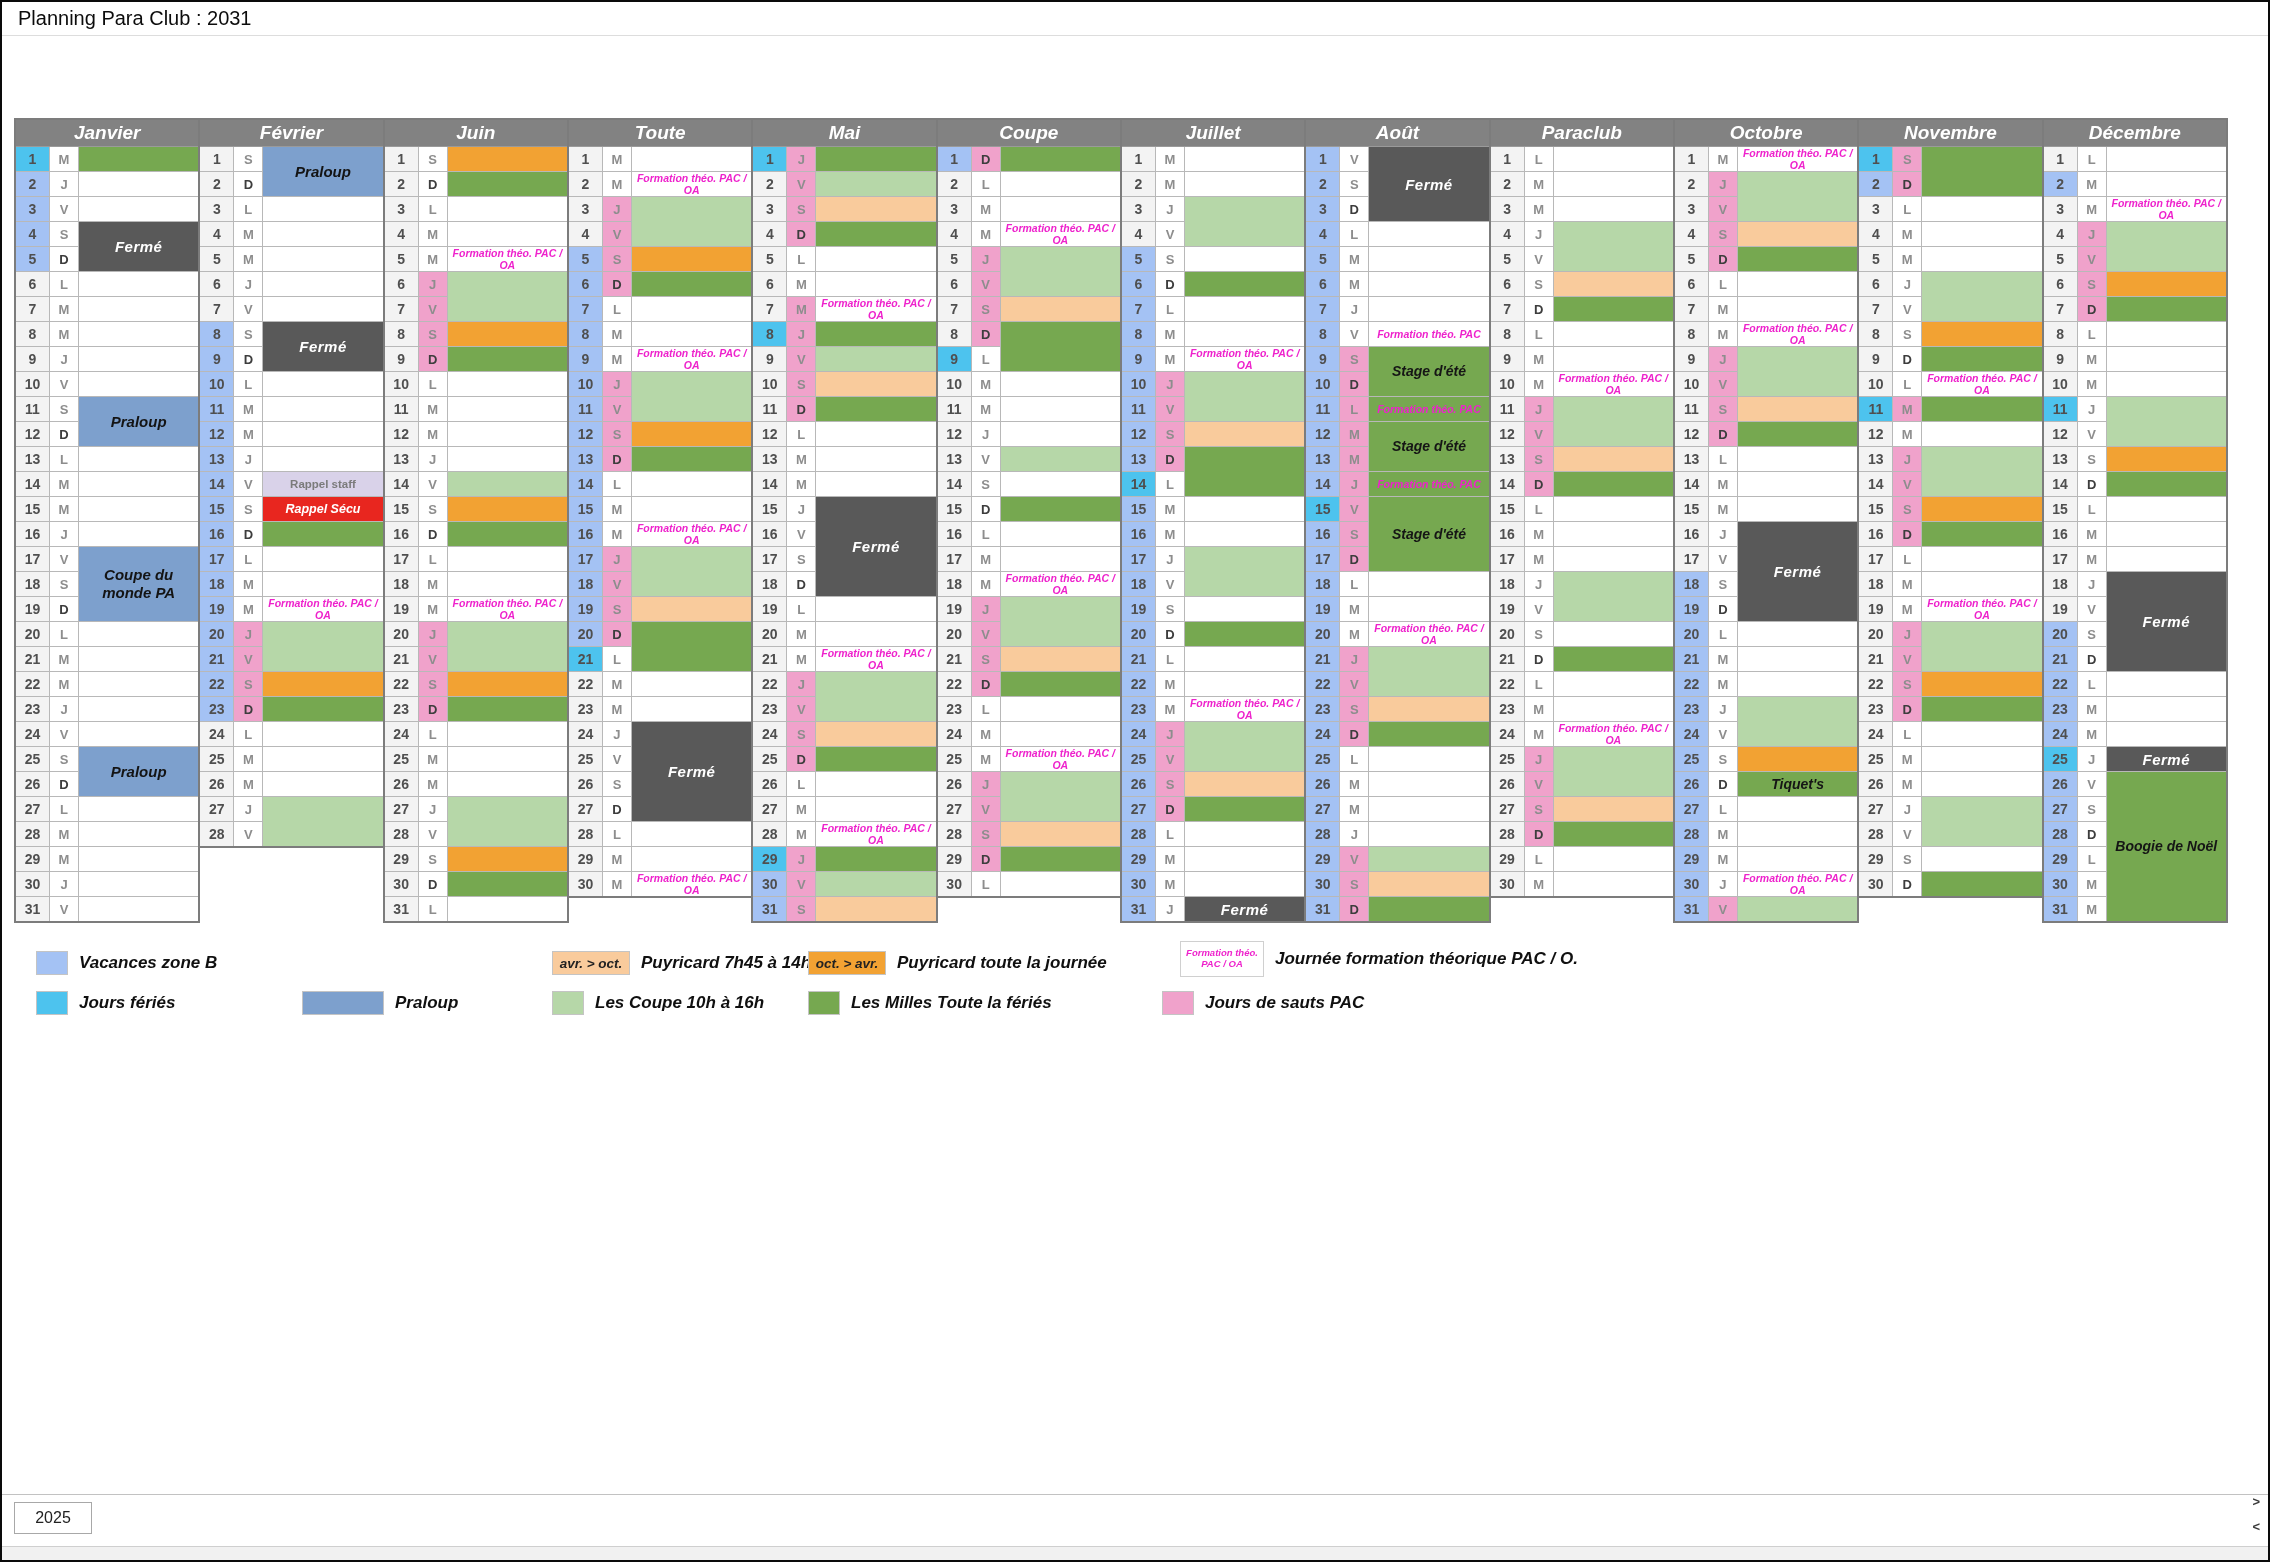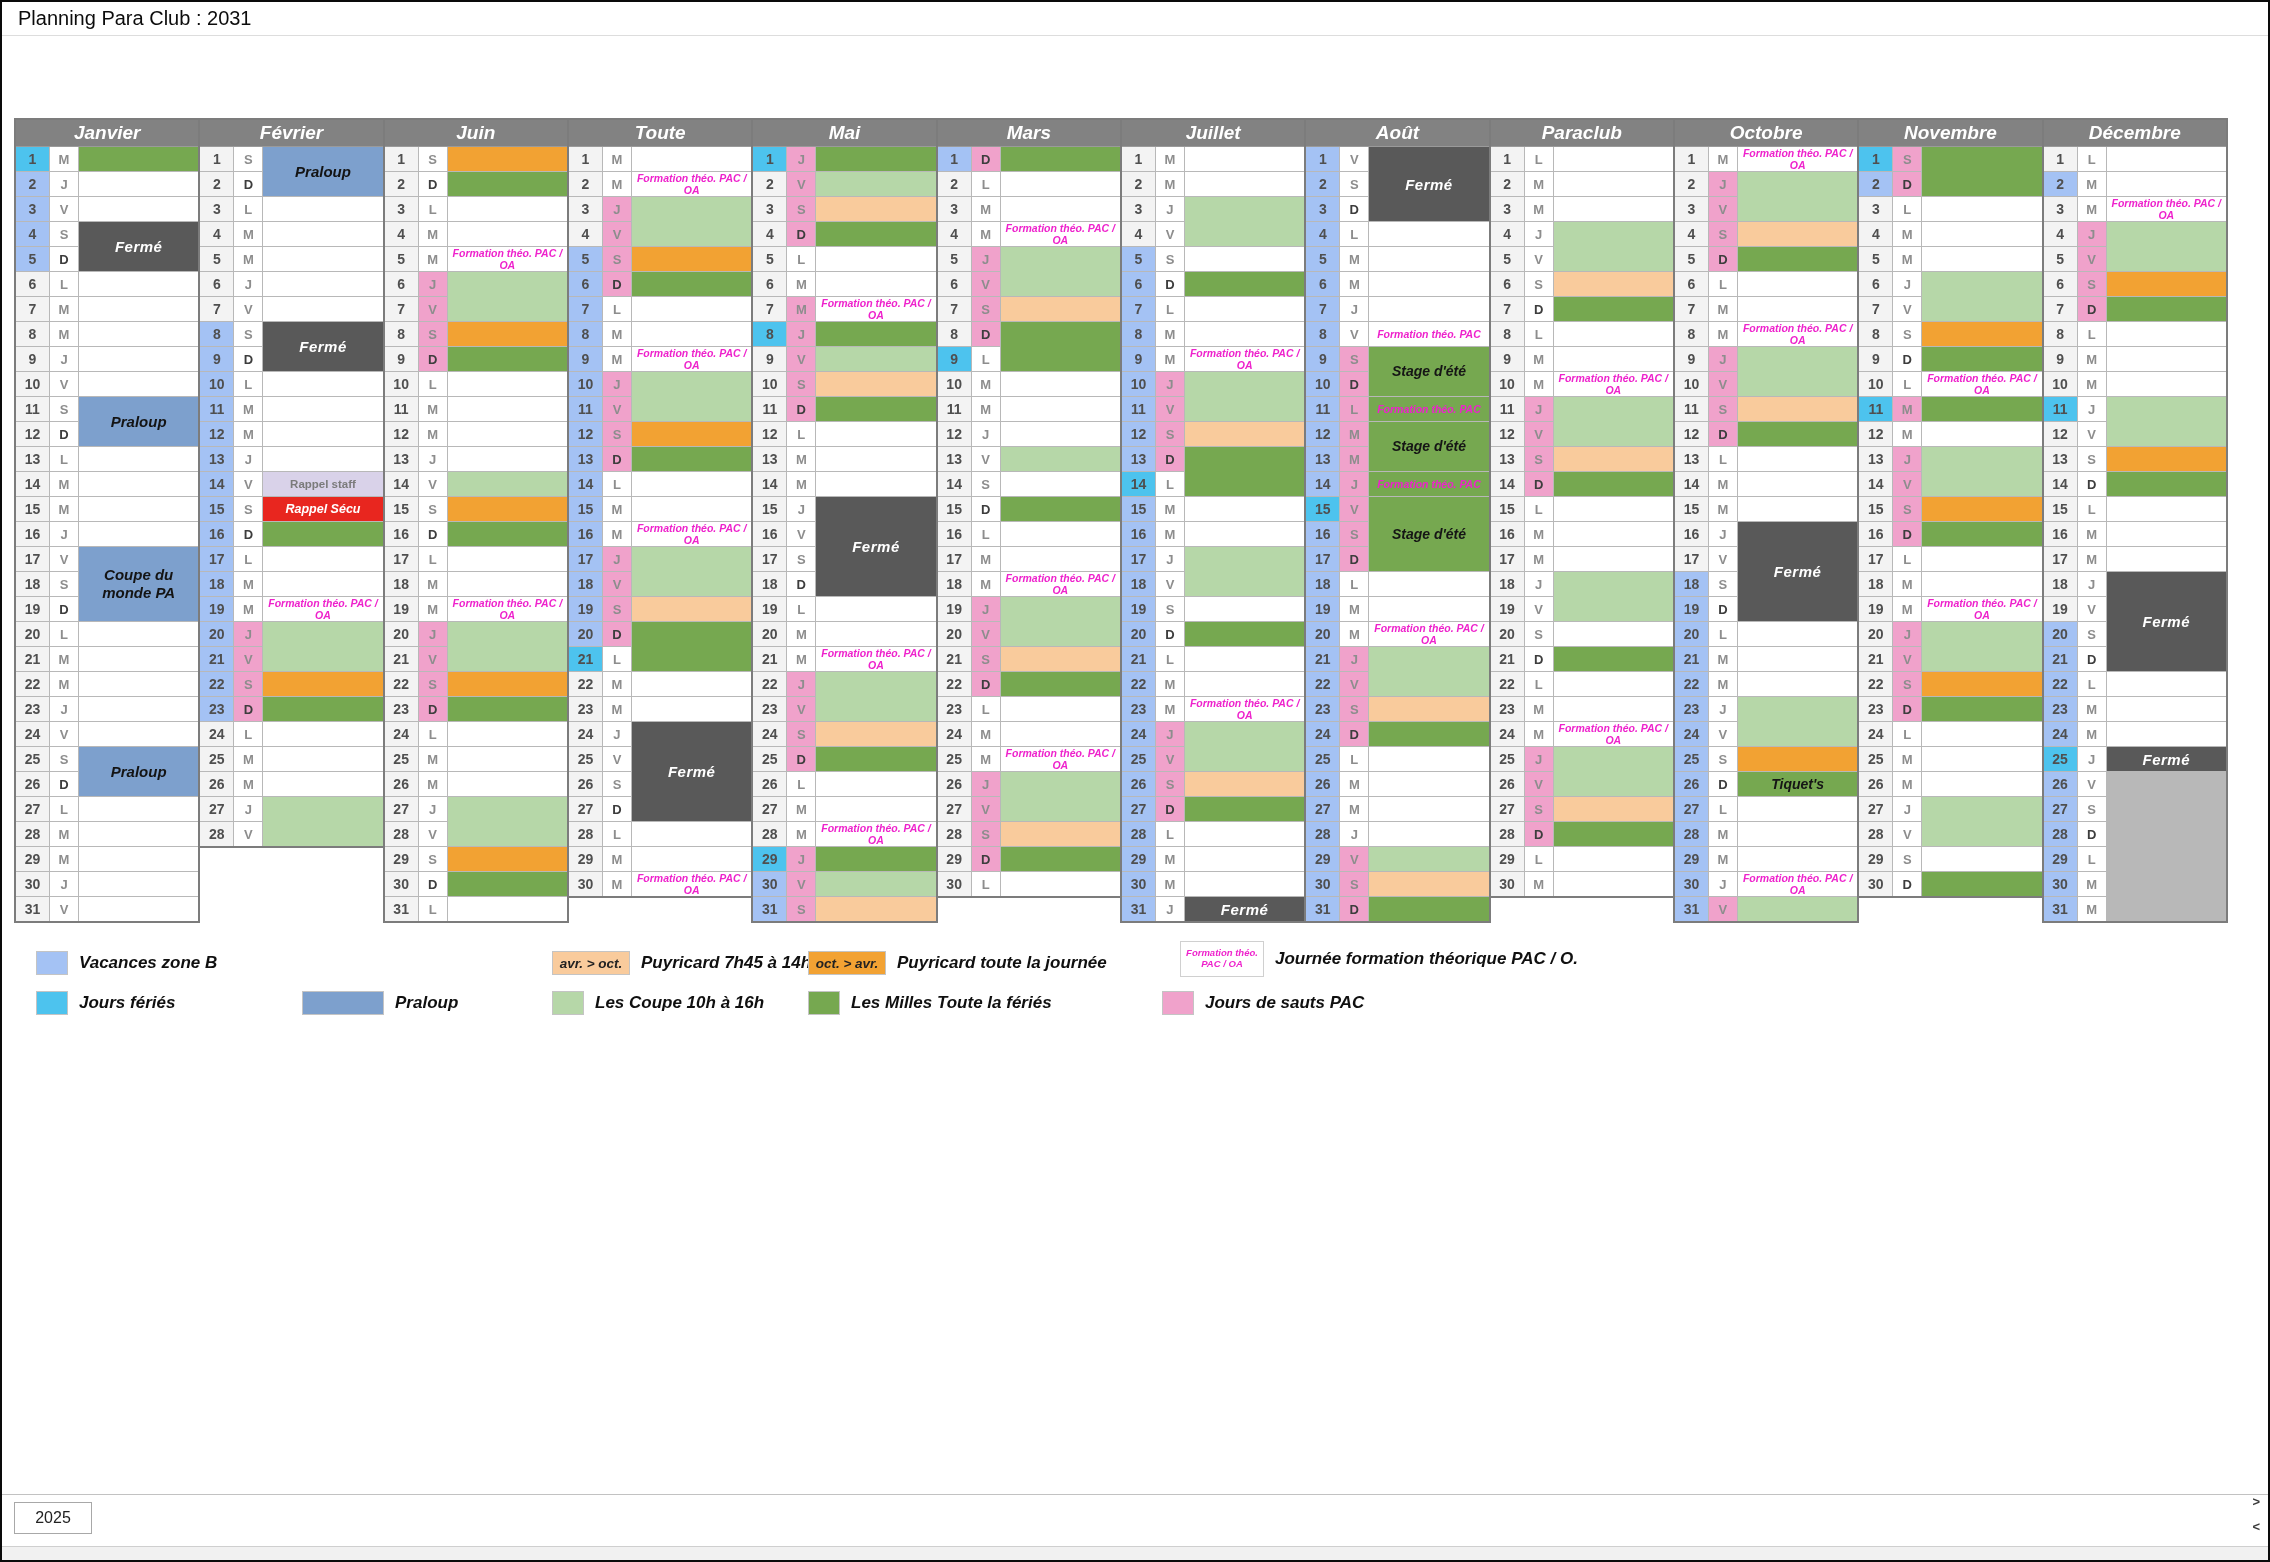--- a/index.html
+++ b/index.html
@@ -521,21 +521,21 @@
           <div class="cell ev blank" style="grid-area: 12 / 3;"></div>
           <div class="cell ev blank" style="grid-area: 13 / 3;"></div>
           <div class="cell ev blank" style="grid-area: 14 / 3;"></div>
           <div class="cell ev blank" style="grid-area: 19 / 3;"></div>
           <div class="cell ev blank" style="grid-area: 20 / 3;"></div>
           <div class="cell ev blank" style="grid-area: 26 / 3;"></div>
           <div class="cell ev blank" style="grid-area: 27 / 3;"></div>
         </div>
       </div>
       <div class="month">
-        <div class="month-header">Mars</div>
+        <div class="month-header">Coupe</div>
         <div class="month-grid">
           <div class="cell num vac" style="grid-area: 1 / 1;">1</div>
           <div class="cell let pink sun" style="grid-area: 1 / 2;">D</div>
           <div class="cell num" style="grid-area: 2 / 1;">2</div>
           <div class="cell let" style="grid-area: 2 / 2;">L</div>
           <div class="cell num" style="grid-area: 3 / 1;">3</div>
           <div class="cell let" style="grid-area: 3 / 2;">M</div>
           <div class="cell num" style="grid-area: 4 / 1;">4</div>
           <div class="cell let" style="grid-area: 4 / 2;">M</div>
           <div class="cell num" style="grid-area: 5 / 1;">5</div>
@@ -1142,20 +1142,21 @@
           <div class="cell let" style="grid-area: 31 / 2;">M</div>
           <div class="cell ev form" style="grid-area: 3 / 3 / span 1;">Formation théo. PAC / OA</div>
           <div class="cell ev lg" style="grid-area: 4 / 3 / span 2;"></div>
           <div class="cell ev or" style="grid-area: 6 / 3 / span 1;"></div>
           <div class="cell ev dg" style="grid-area: 7 / 3 / span 1;"></div>
           <div class="cell ev lg" style="grid-area: 11 / 3 / span 2;"></div>
           <div class="cell ev or" style="grid-area: 13 / 3 / span 1;"></div>
           <div class="cell ev dg" style="grid-area: 14 / 3 / span 1;"></div>
           <div class="cell ev ferme" style="grid-area: 18 / 3 / span 4;">Fermé</div>
           <div class="cell ev ferme" style="grid-area: 25 / 3 / span 1;">Fermé</div>
+          <div class="cell ev dg" style="grid-area: 26 / 3 / span 6;">Boogie de Noël</div>
           <div class="cell ev blank" style="grid-area: 1 / 3;"></div>
           <div class="cell ev blank" style="grid-area: 2 / 3;"></div>
           <div class="cell ev blank" style="grid-area: 8 / 3;"></div>
           <div class="cell ev blank" style="grid-area: 9 / 3;"></div>
           <div class="cell ev blank" style="grid-area: 10 / 3;"></div>
           <div class="cell ev blank" style="grid-area: 15 / 3;"></div>
           <div class="cell ev blank" style="grid-area: 16 / 3;"></div>
           <div class="cell ev blank" style="grid-area: 17 / 3;"></div>
           <div class="cell ev blank" style="grid-area: 22 / 3;"></div>
           <div class="cell ev blank" style="grid-area: 23 / 3;"></div>

